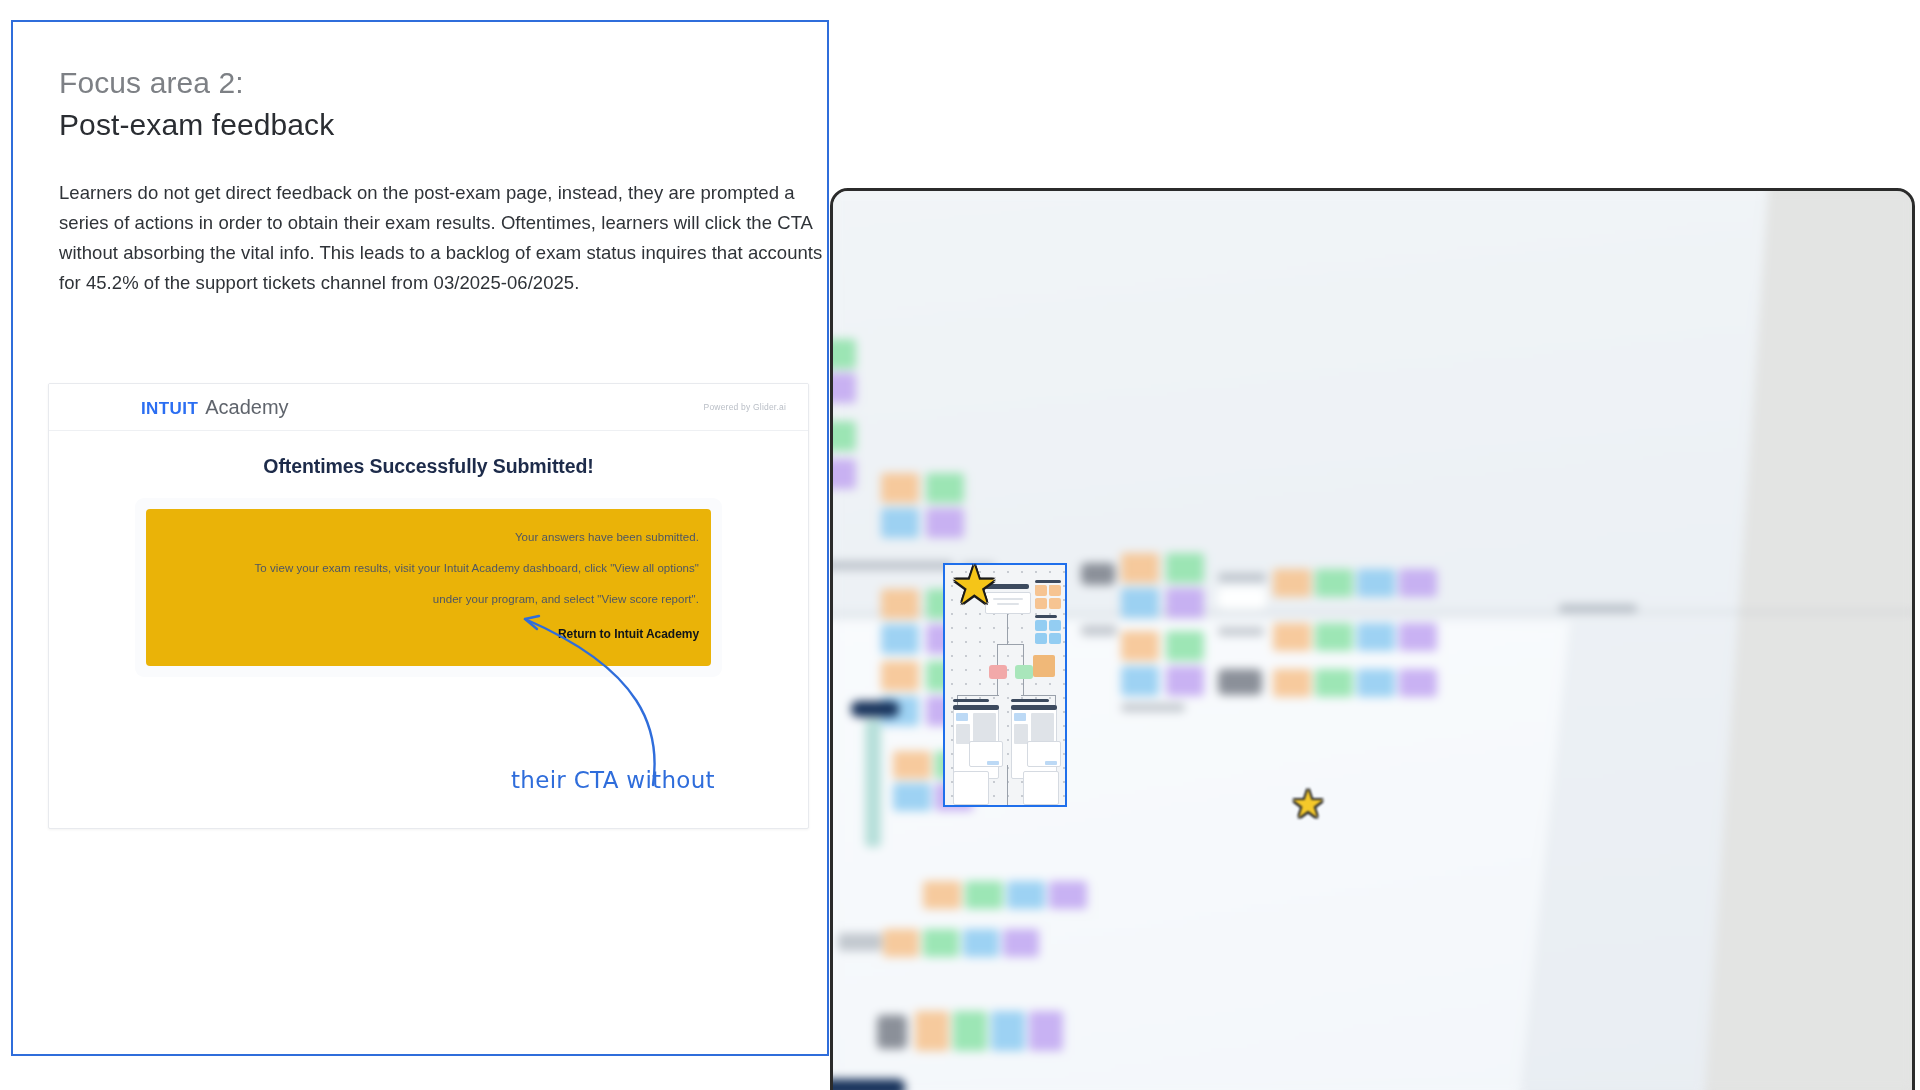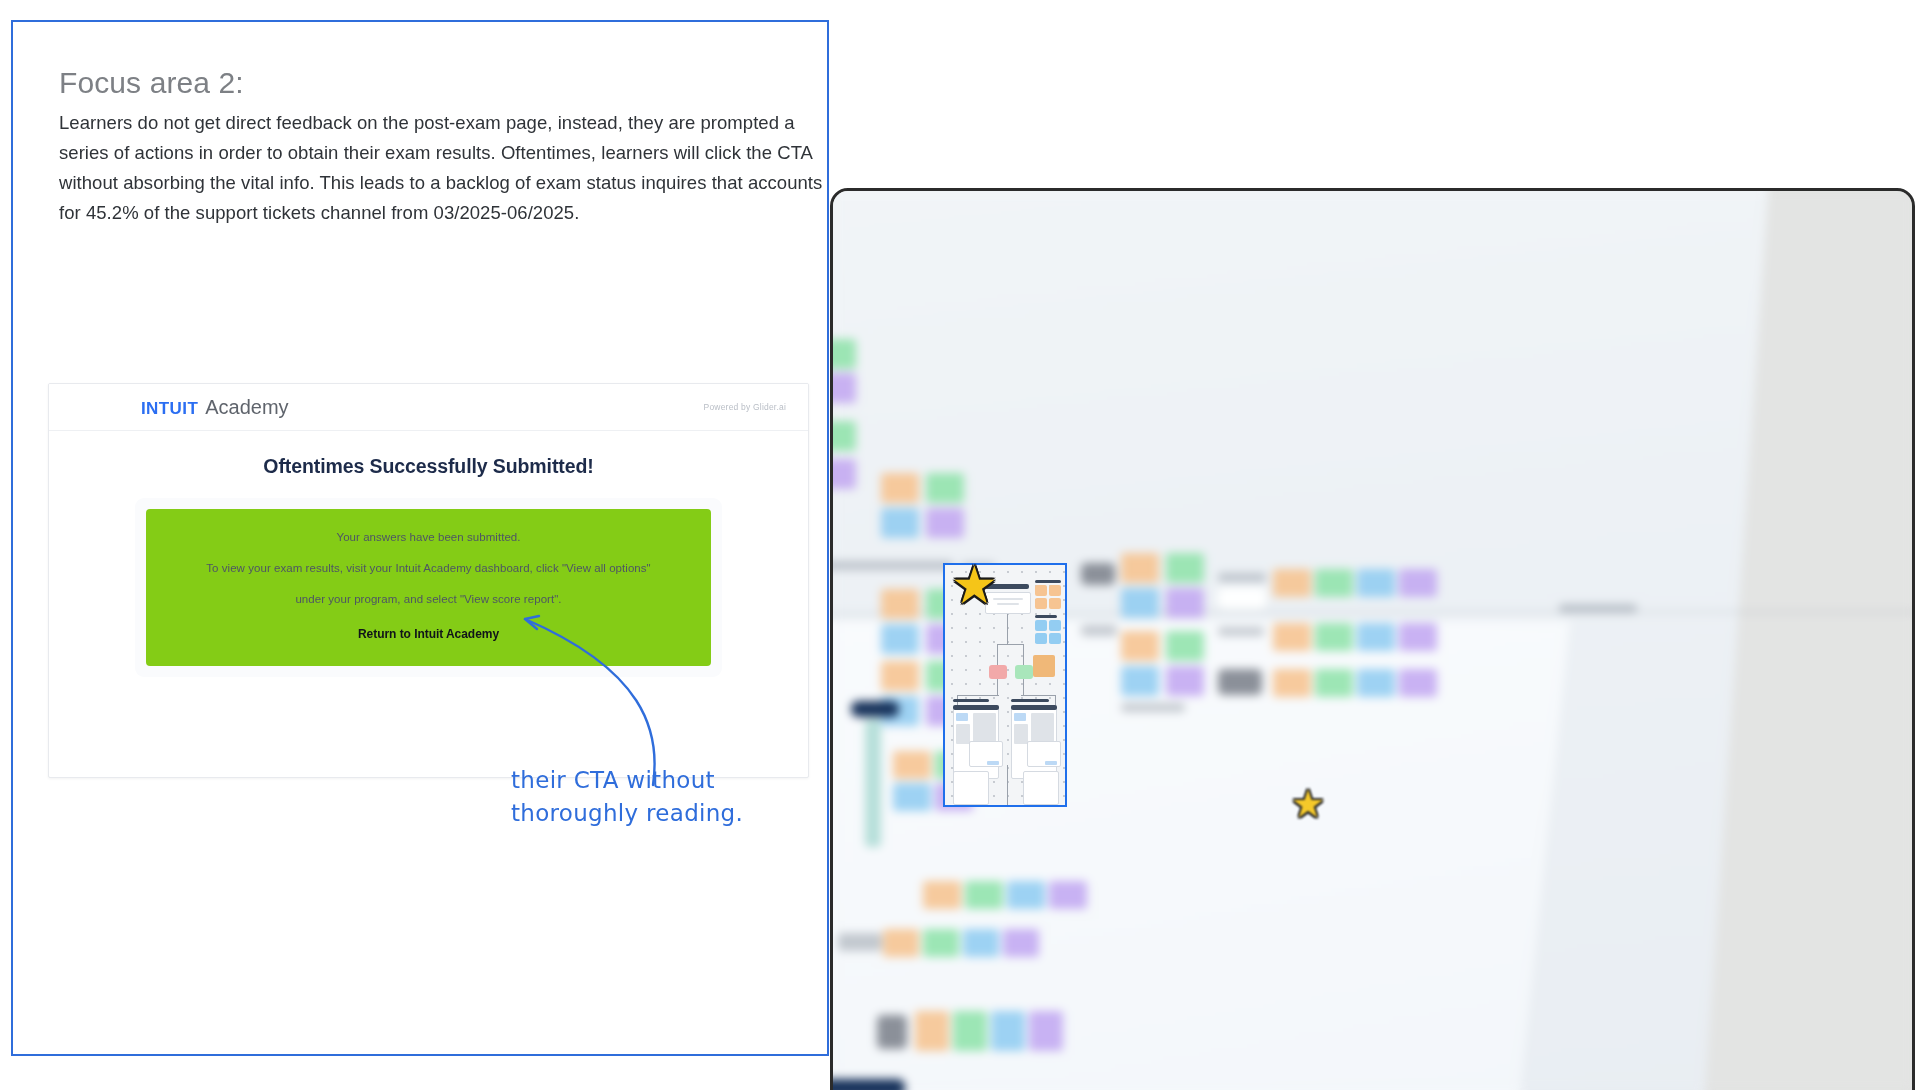--- a/index.html
+++ b/index.html
@@ -180,21 +180,21 @@
     line-height: 1.62;
     color: #2f3338;
     width: 770px;
     letter-spacing: .05px;
   }
 
   
   .shot {
     position: absolute;
     left: 35px; top: 361px;
-    width: 761px; height: 395px;
+    width: 761px; height: 446px;
     background: #ffffff;
     border: 1px solid #e8eaee;
     border-radius: 2px;
     box-shadow: 0 1px 3px rgba(0,0,0,.05);
     overflow: hidden;
   }
   .shot-header {
     height: 47px;
     border-bottom: 1px solid #eef0f3;
     display: flex;
@@ -230,24 +230,24 @@
     color: #1d2b4a;
     letter-spacing: -.1px;
   }
   .inner-panel {
     margin: 20px 86px 0 86px;
     background: #fafbfd;
     border-radius: 9px;
     padding: 11px;
   }
   .inner-panel-white {
-    background: #84cc16;
+    background: #eab308;
     border-radius: 4px;
     padding: 22px 12px 24px 12px;
-    text-align: center;
+    text-align: right;
   }
   .shot-p {
     font-size: 11.5px;
     color: #4e5664;
     margin-bottom: 19px;
     letter-spacing: .05px;
   }
   .shot-cta {
     font-size: 12px;
     font-weight: 700;
@@ -432,20 +432,21 @@
     </div>
 
     <span class="star big" style="left:118px;top:368px;">★</span>
     <span class="star small" style="left:458px;top:594px;">★</span>
   </div>
 </div>
 
 <div id="slide">
   <div class="slide-inner">
     <div class="eyebrow">Focus area 2:</div>
+    <div class="headline">Post-exam feedback</div>
     <p class="body-copy">Learners do not get direct feedback on the post-exam page, instead, they are prompted a series of actions in order to obtain their exam results. Oftentimes, learners will click the CTA without absorbing the vital info. This leads to a backlog of exam status inquires that accounts for 45.2% of the support tickets channel from 03/2025-06/2025.</p>
   </div>
 
   <div class="shot">
     <div class="shot-header">
       <div class="brand">
         <span class="brand-intuit">INTUIT</span>
         <span class="brand-academy">Academy</span>
       </div>
       <div class="powered">Powered by Glider.ai</div>
@@ -463,15 +464,14 @@
     </div>
   </div>
 
   <svg class="arrow-svg" viewBox="0 0 180 180">
     <path d="M150 175 C 158 120, 140 60, 22 9" fill="none" stroke="#2f6ddb" stroke-width="2.4" stroke-linecap="round"></path>
     <path d="M22 9 L 36 6 M22 9 L 34 19" fill="none" stroke="#2f6ddb" stroke-width="2.4" stroke-linecap="round"></path>
   </svg>
 
   <div class="annotation">
     <div>their CTA without</div>
-    <div>thoroughly reading.</div>
   </div>
 </div>
 
 </body></html>

